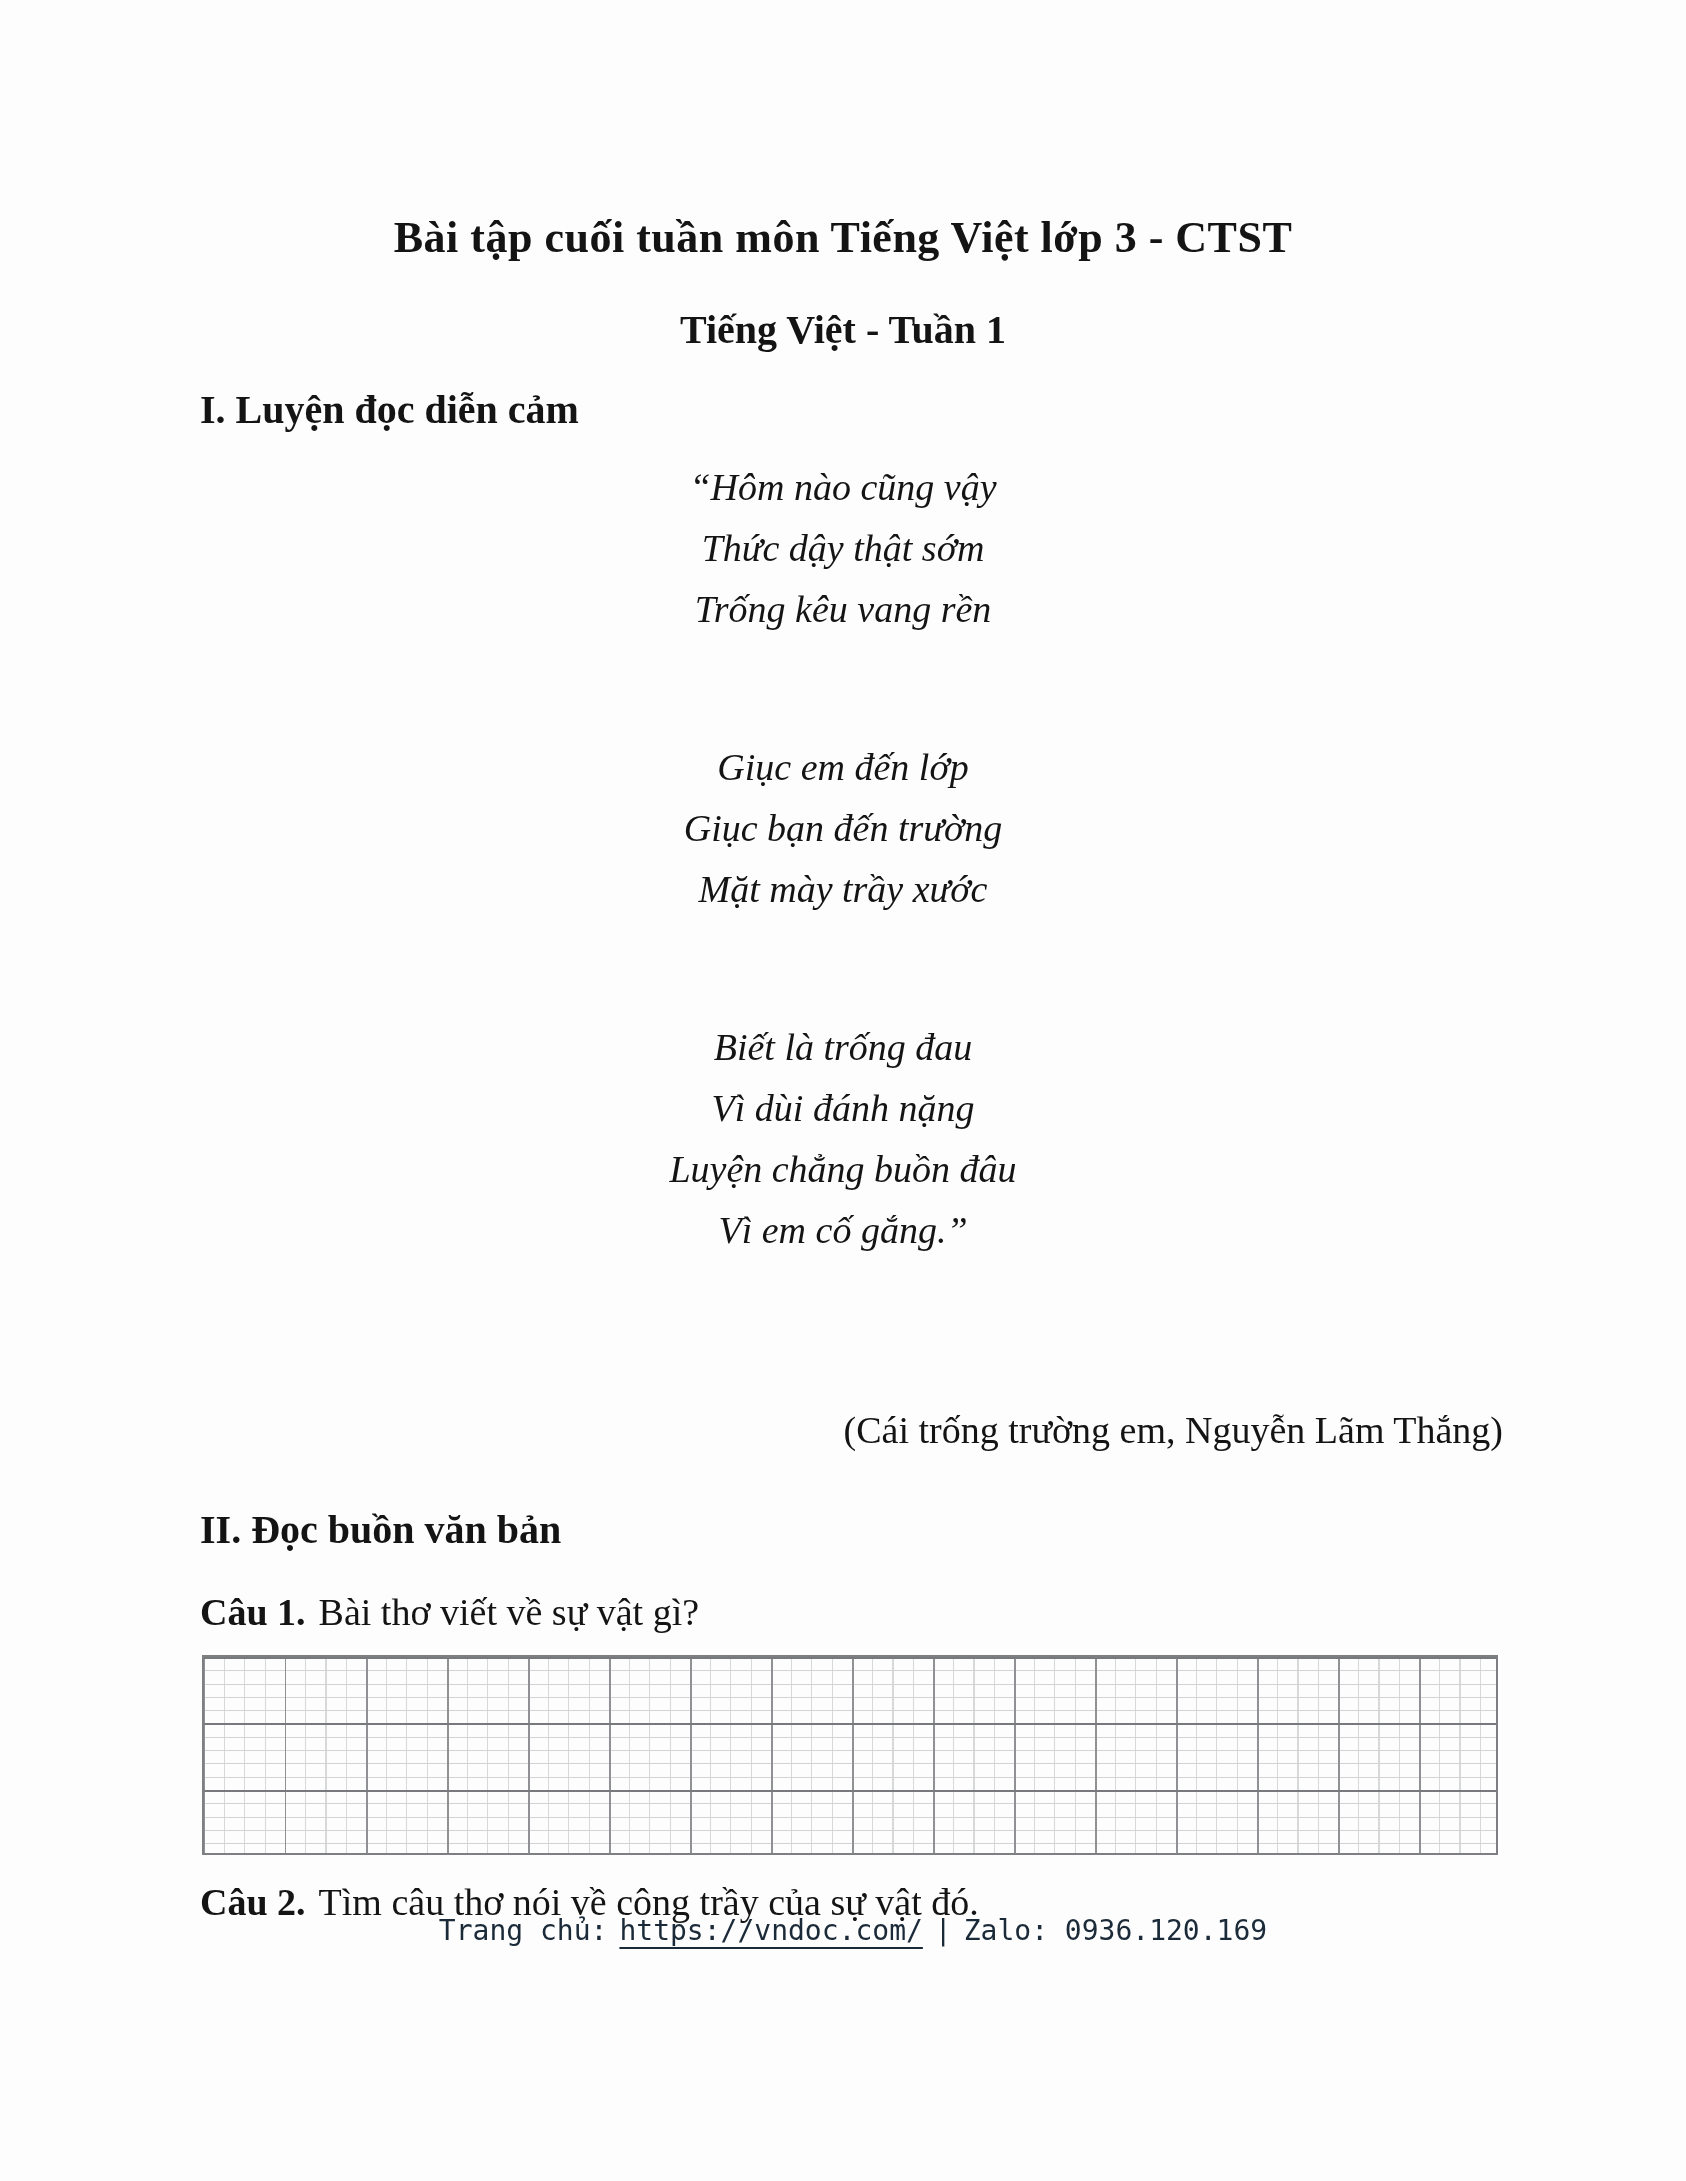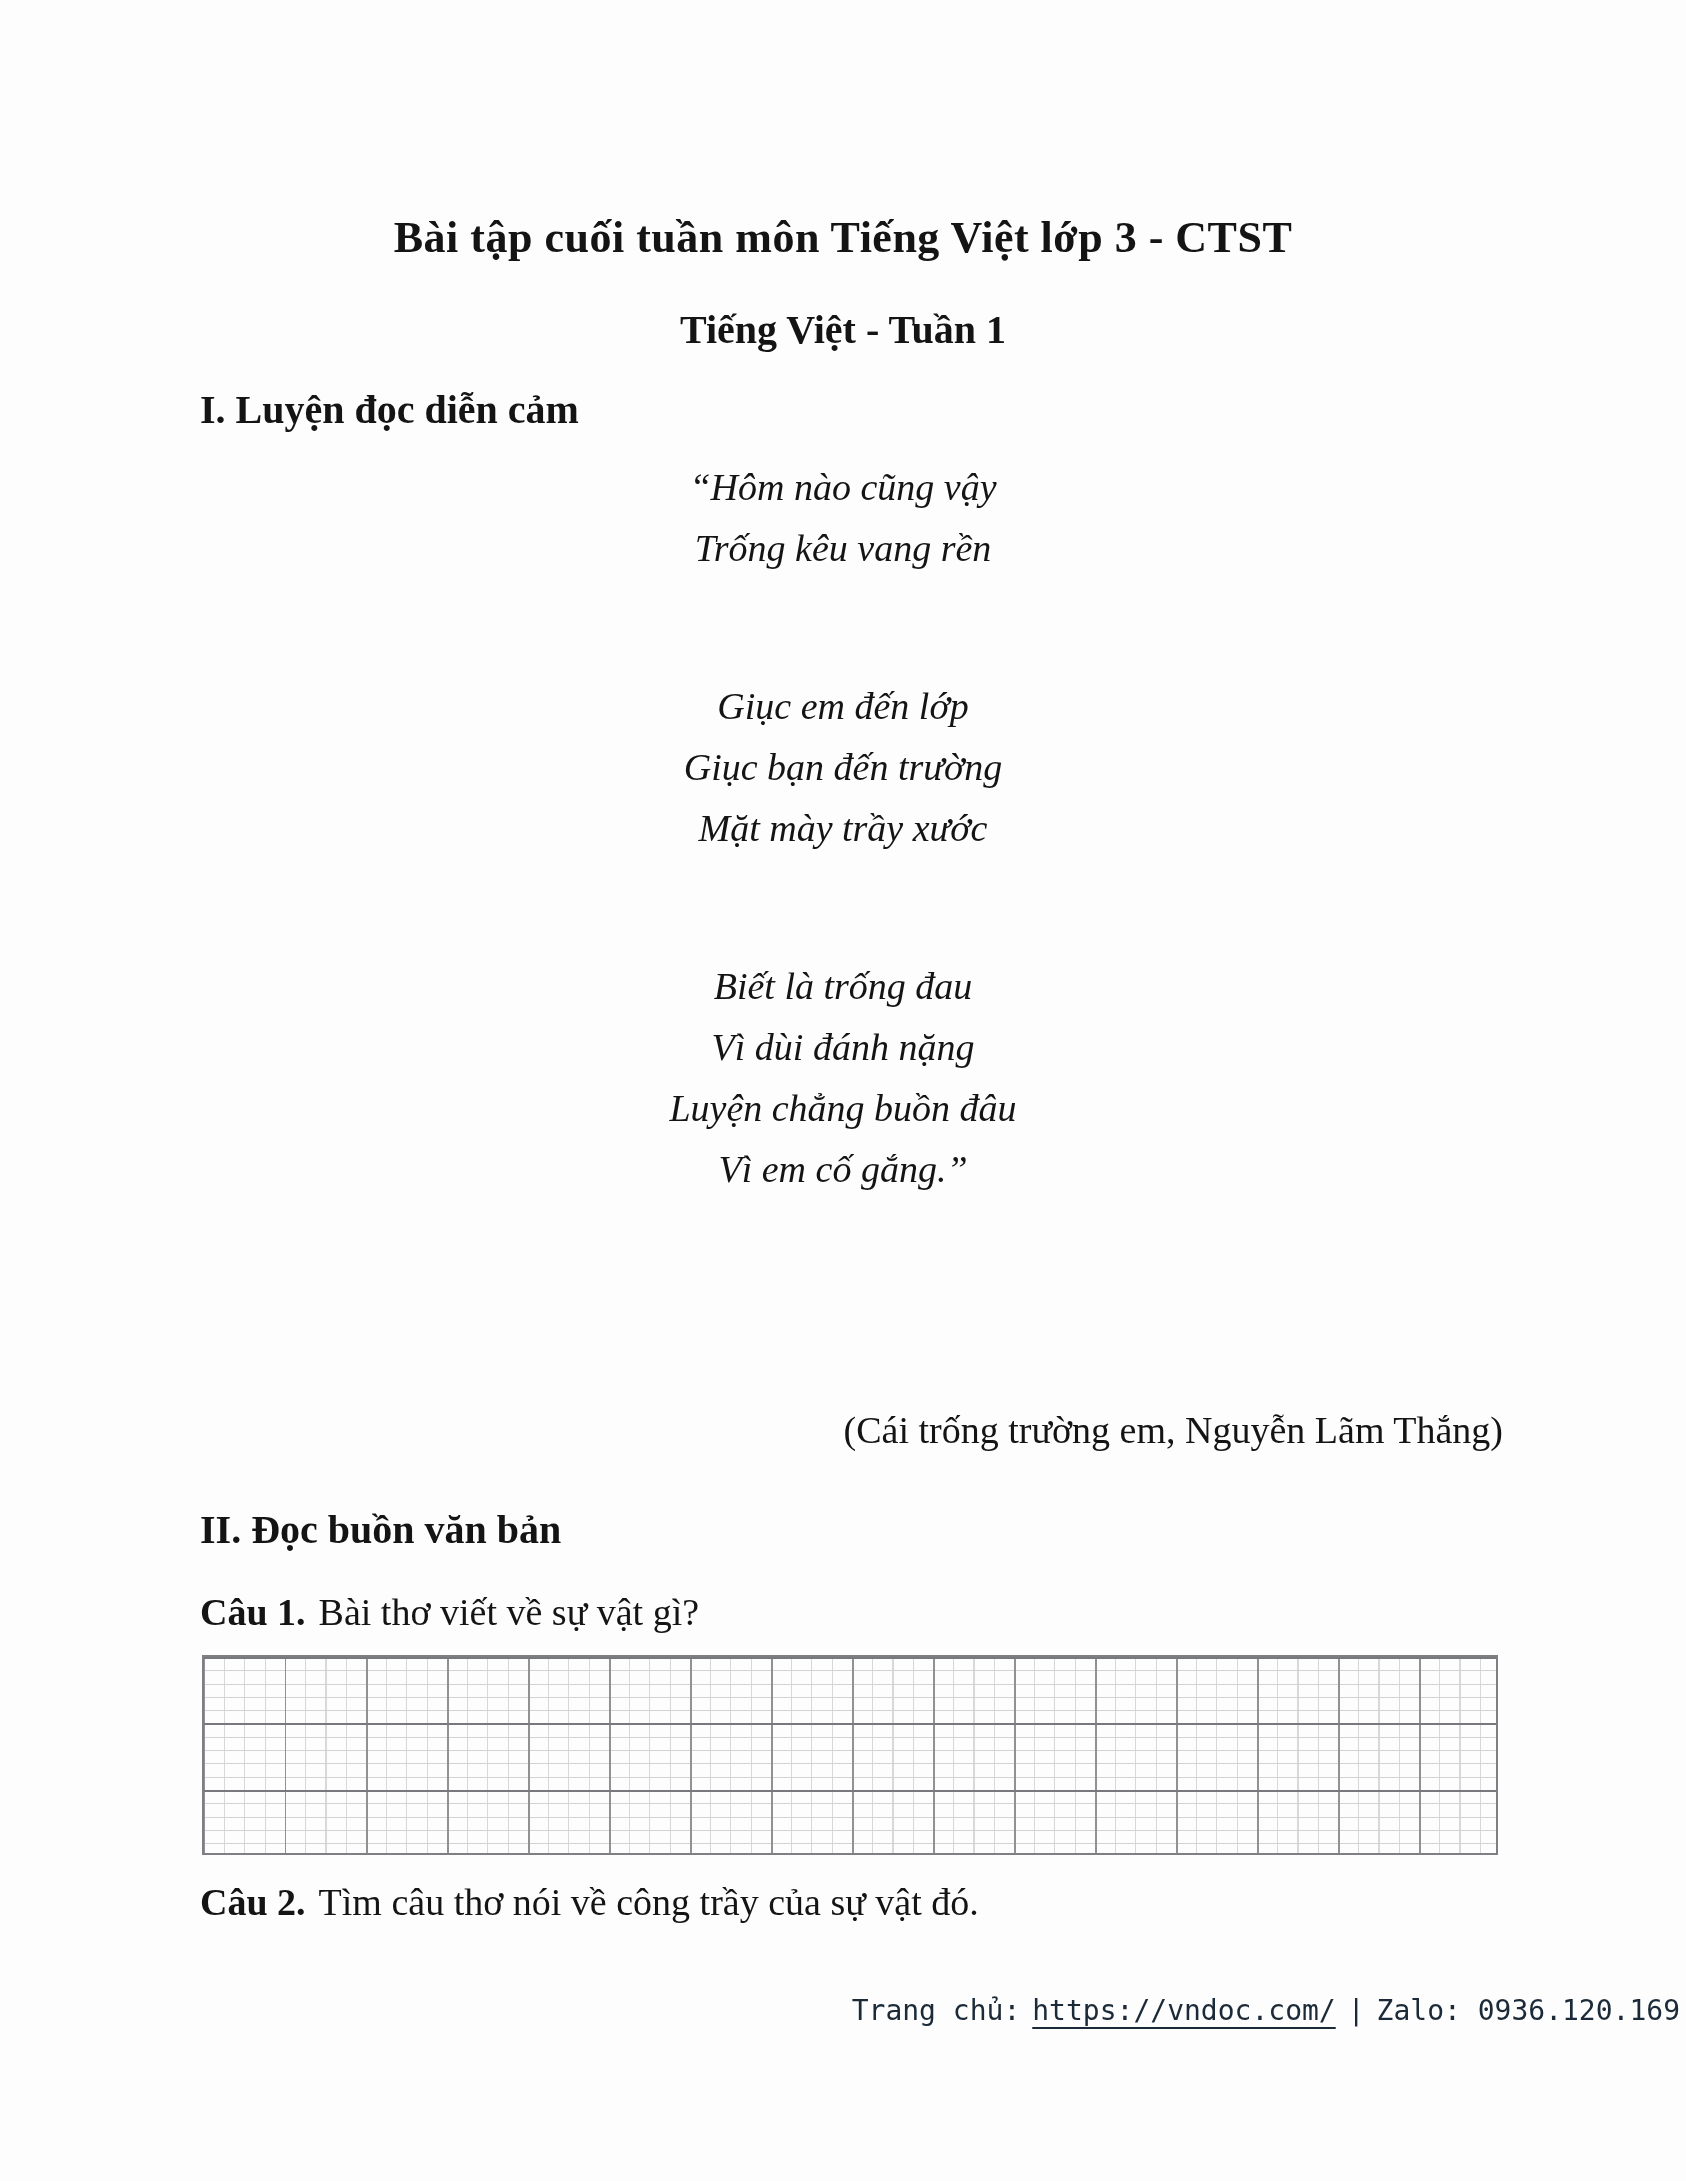--- a/index.html
+++ b/index.html
@@ -78,27 +78,26 @@
     box-sizing:border-box;
     border:2px solid #7d7f83;
     background-color:#fdfdfd;
     background-image:
       repeating-linear-gradient(to bottom, #77797d 0 2px, transparent 2px 66.4px),
       repeating-linear-gradient(to right,  #8f9194 0 1.5px, transparent 1.5px 81px),
       repeating-linear-gradient(to bottom, #d2d3d5 0 1px, transparent 1px 13.3px),
       repeating-linear-gradient(to right,  #d7d8da 0 1px, transparent 1px 20.25px);
   }
   .footer{
-    top:1994px;
+    top:1914px;
     font-family:"DejaVu Sans Mono","Liberation Mono",monospace;
     font-style:normal;
     font-size:28px;
     color:#1b2a38;
     padding-left:20px;
-    text-align:right;
   }
   .footer span, .footer a{ margin:0 6px; }
   .footer-link{
     color:#1b2a38;
     text-decoration:underline;
     text-underline-offset:7px;
     text-decoration-thickness:1.5px;
     cursor:pointer;
   }
 </style>
@@ -109,20 +108,21 @@
 
   <h1 class="centered title">Bài tập cuối tuần môn Tiếng Việt lớp 3 - CTST</h1>
 
   <h2 class="centered subtitle">Tiếng Việt - Tuần 1</h2>
 
   <div class="section-heading section-1">I. Luyện đọc diễn cảm</div>
 
   <div class="centered poem">
       <div class="stanza">
         <div class="poem-line">“Hôm nào cũng vậy</div>
+        <div class="poem-line">Thức dậy thật sớm</div>
         <div class="poem-line">Trống kêu vang rền</div>
       </div>
       <div class="stanza">
         <div class="poem-line">Giục em đến lớp</div>
         <div class="poem-line">Giục bạn đến trường</div>
         <div class="poem-line">Mặt mày trầy xước</div>
       </div>
       <div class="stanza">
         <div class="poem-line">Biết là trống đau</div>
         <div class="poem-line">Vì dùi đánh nặng</div>

